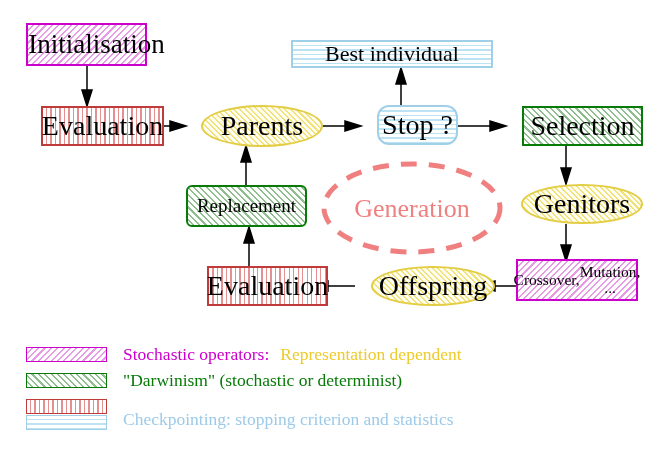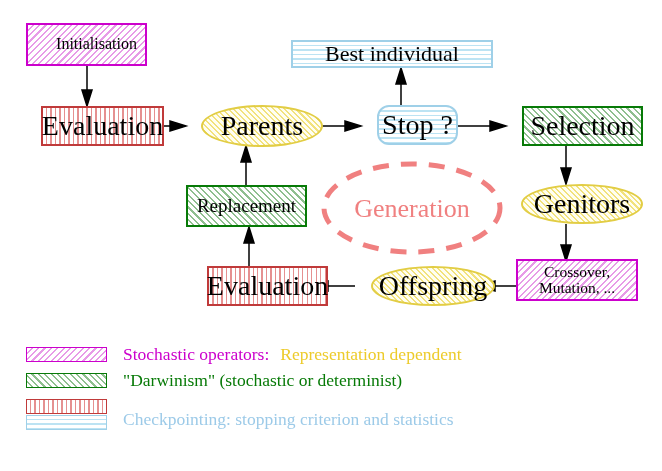--- a/index.html
+++ b/index.html
@@ -26,21 +26,21 @@
   .stripe-r{border:2px solid #c03a3a;
     background:repeating-linear-gradient(90deg,#ffffff 0px,#ffffff 3px,#e59090 3px,#e59090 4.5px);}
   .hatch-g{border:2px solid #077a07;
     background:repeating-linear-gradient(45deg,#ffffff 0px,#ffffff 3px,#8fbf8f 3px,#8fbf8f 4.5px);}
   .stripe-c{border:2px solid #9fd0e8;
     background:repeating-linear-gradient(180deg,#ffffff 0px,#ffffff 3px,#bce3f3 3px,#bce3f3 4.5px);}
   .hatch-y{border:2px solid #e2cd44;
     background:repeating-linear-gradient(45deg,#fffef2 0px,#fffef2 2.5px,#f2e27d 2.5px,#f2e27d 4px);}
   
   .fs24{font-size:28px;margin-left:16px;}
-  .fs23{font-size:16px;padding-left:20px;}
+  .fs23{font-size:27px;padding-left:20px;}
   .fs22{font-size:22px;}
   .fs19{font-size:19px;}
   .fs15{font-size:15.5px;white-space:normal;}
   .gen-label{
     position:absolute;left:324px;top:194px;width:176px;
     text-align:center;font-size:26px;color:#f08080;
   }
   
   .legend-row{
     position:absolute;left:26px;height:28px;
@@ -121,34 +121,34 @@
   </div>
 
   <div class="node hatch-g fs24" style="left:506px;top:106px;width:121px;height:40px;">
     <span>Selection</span>
   </div>
 
   <div class="node hatch-y ellipse fs24" style="left:505px;top:184px;width:122px;height:40px;">
     <span>Genitors</span>
   </div>
 
-  <div class="node hatch-m fs15" style="left:516px;top:259px;width:122px;height:42px;flex-direction:column;">
+  <div class="node hatch-m fs15" style="left:516px;top:259px;width:122px;height:42px;flex-direction:row;">
     <span>Crossover,</span>
     <span>Mutation, ...</span>
   </div>
 
   <div class="node hatch-y ellipse fs24" style="left:355px;top:266px;width:124px;height:40px;">
     <span>Offspring</span>
   </div>
 
   <div class="node stripe-r fs24" style="left:191px;top:266px;width:121px;height:40px;">
     <span>Evaluation</span>
   </div>
 
-  <div class="node hatch-g fs19" style="left:186px;top:185px;width:121px;height:42px;">
+  <div class="node hatch-g fs19" style="left:186px;top:185px;width:121px;height:42px;border-radius:6px;">
     <span>Replacement</span>
   </div>
 
   <div class="gen-label">Generation</div>
 
   <div class="legend-row" style="top:340px;">
     <div class="swatch hatch-m"></div>
     <span class="legend-text t-magenta">Stochastic operators:</span>
     <span class="legend-text t-gold" style="margin-left:11px;">Representation dependent</span>
   </div>

